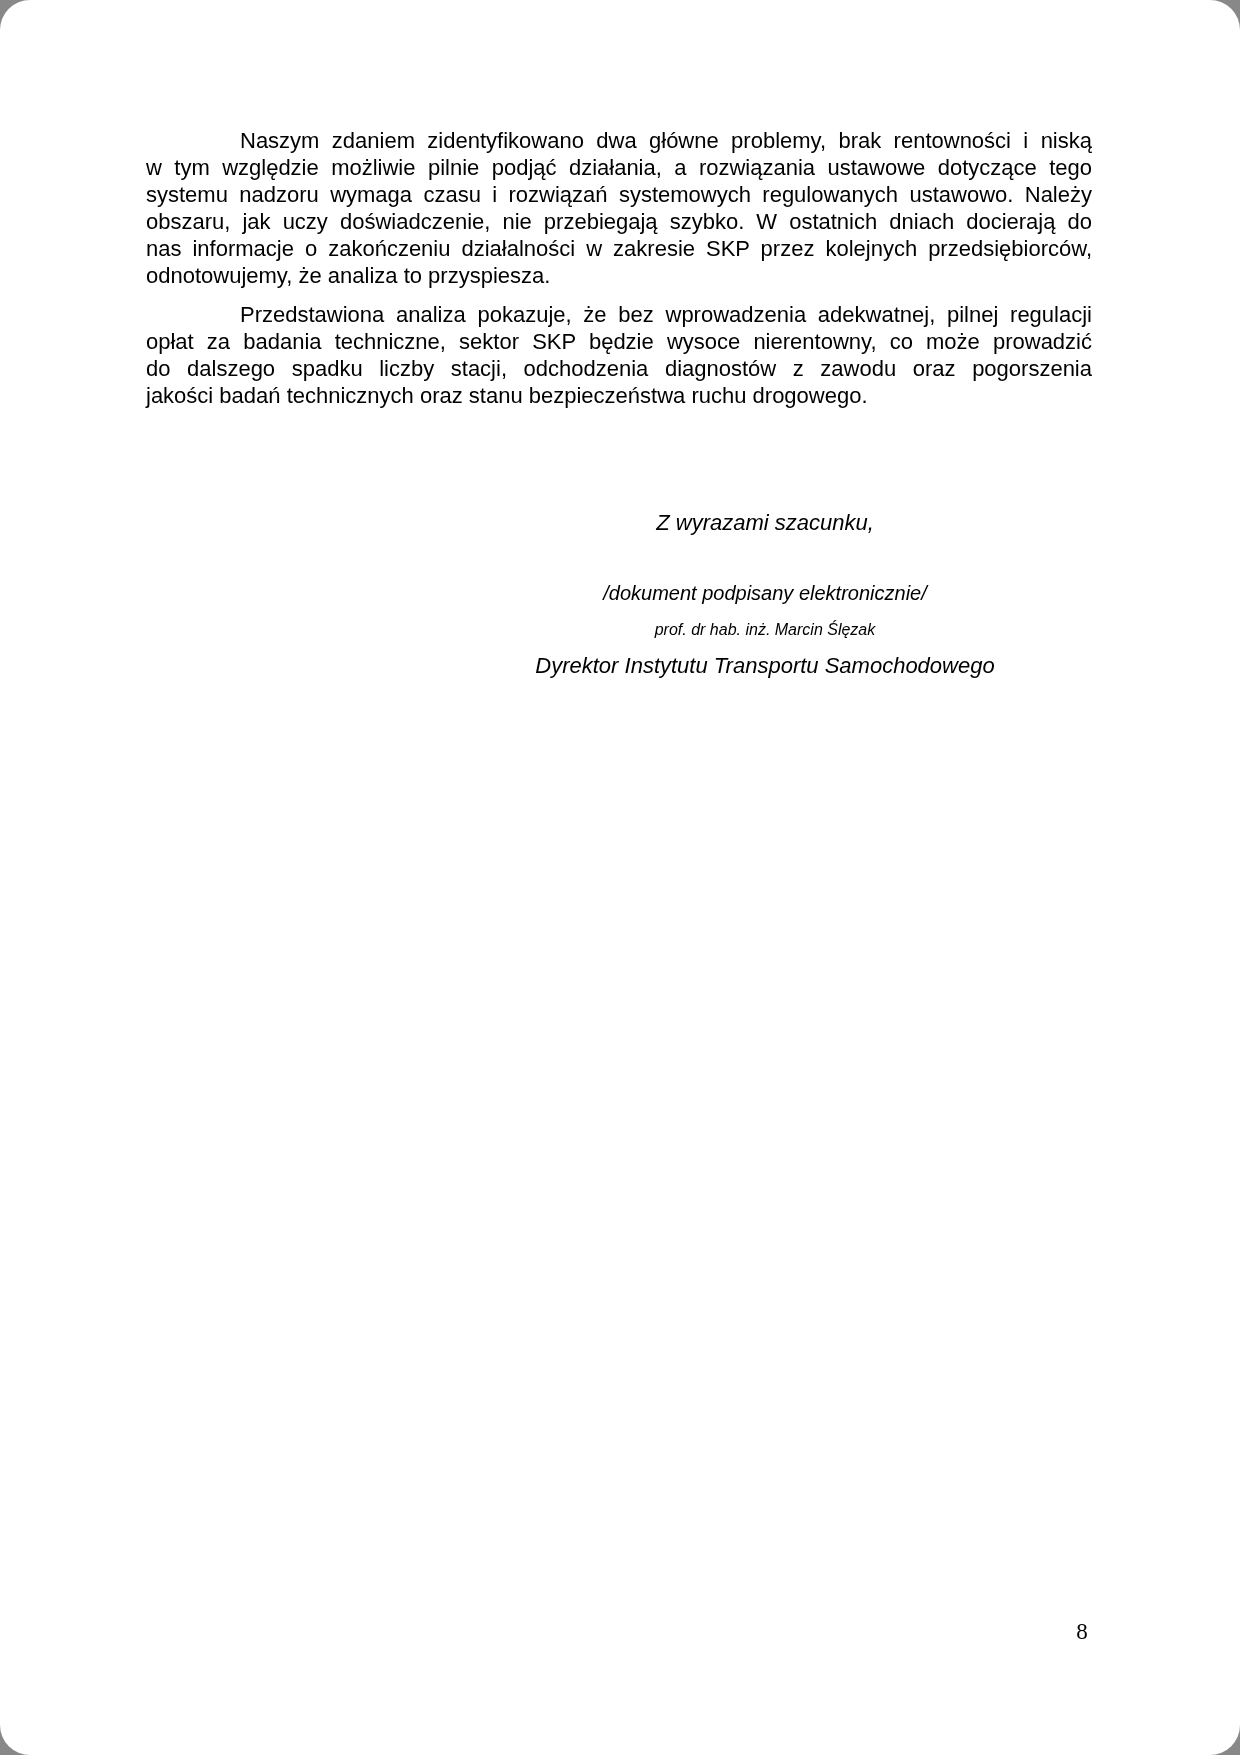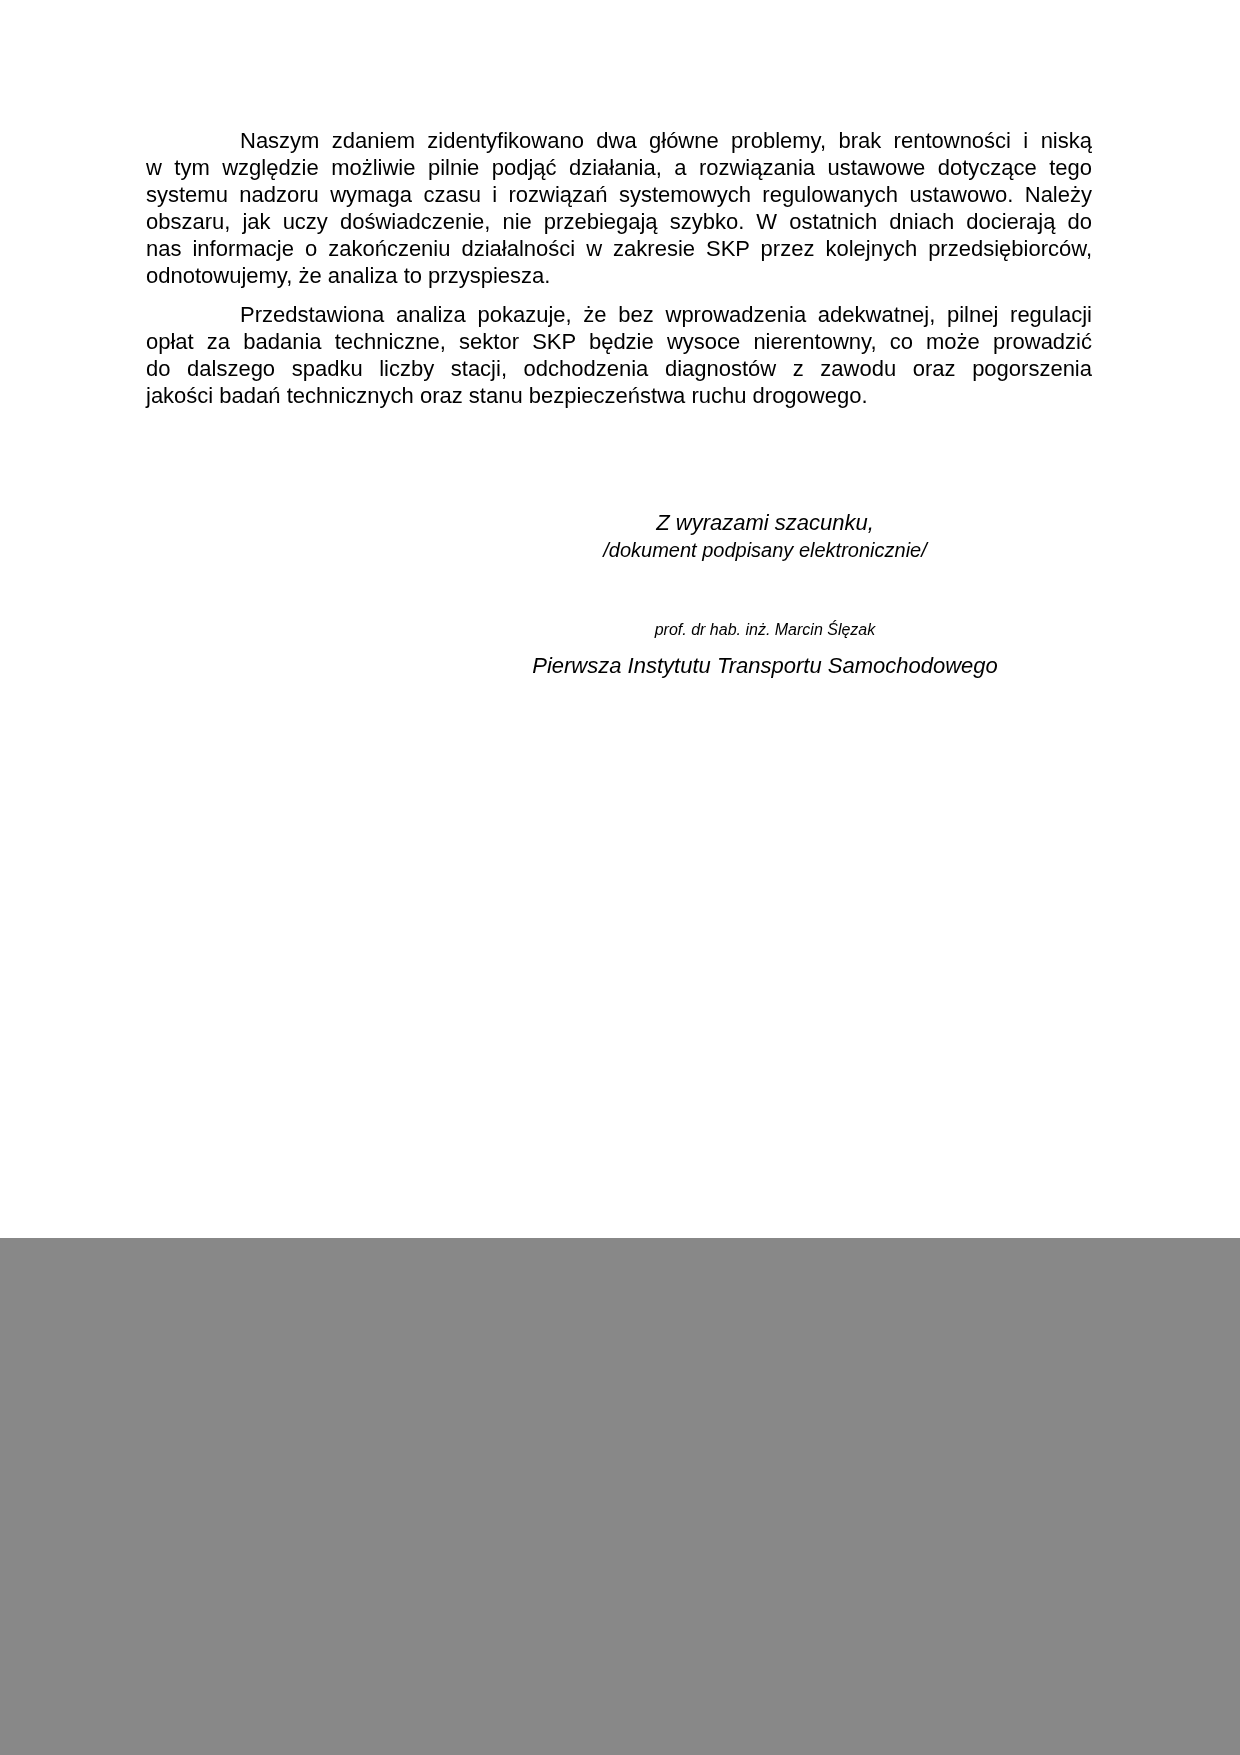--- a/index.html
+++ b/index.html
@@ -3,26 +3,27 @@
 <meta charset="utf-8">
 <style>
   html, body {
     margin: 0;
     padding: 0;
     background: #888;
   }
   .page {
     position: relative;
     width: 1240px;
-    height: 1238px;
+    height: 1755px;
     margin: 0 auto;
     background: #ffffff;
     color: #000000;
     font-family: "Liberation Sans", sans-serif;
     overflow: hidden;
+    border-radius: 30px;
   }
   
   .paragraphs {
     position: absolute;
     left: 146px;
     top: 127px;
     width: 946px;
   }
   .paragraph {
     margin: 0;
@@ -55,21 +56,21 @@
   }
   .sig-line {
     position: absolute;
     left: 0;
     width: 100%;
     text-align: center;
     font-style: italic;
     line-height: 27px;
   }
   .sig-closing { top: 509px; font-size: 22px; }
-  .sig-esign   { top: 537px; font-size: 20px; }
+  .sig-esign   { top: 580px; font-size: 20px; }
   .sig-name    { top: 616px; font-size: 16px; }
   .sig-title   { top: 652px; font-size: 22px; }
   
   .page-number {
     position: absolute;
     left: 1060px;
     top: 1618px;
     width: 44px;
     text-align: center;
     font-family: "Liberation Serif", serif;
@@ -96,18 +97,18 @@
         <div class="jline">opłat za badania techniczne, sektor SKP będzie wysoce nierentowny, co może prowadzić</div>
         <div class="jline">do dalszego spadku liczby stacji, odchodzenia diagnostów z zawodu oraz pogorszenia</div>
         <div class="jline last">jakości badań technicznych oraz stanu bezpieczeństwa ruchu drogowego.</div>
       </div>
     </div>
 
   <div class="signature">
     <div class="sig-line sig-closing">Z wyrazami szacunku,</div>
     <div class="sig-line sig-esign">/dokument podpisany elektronicznie/</div>
     <div class="sig-line sig-name">prof. dr hab. inż. Marcin Ślęzak</div>
-    <div class="sig-line sig-title">Pierwsza Instytutu Transportu Samochodowego</div>
+    <div class="sig-line sig-title">Dyrektor Instytutu Transportu Samochodowego</div>
   </div>
 
   <div class="page-number">8</div>
 
 </div>
 
 </body></html>

